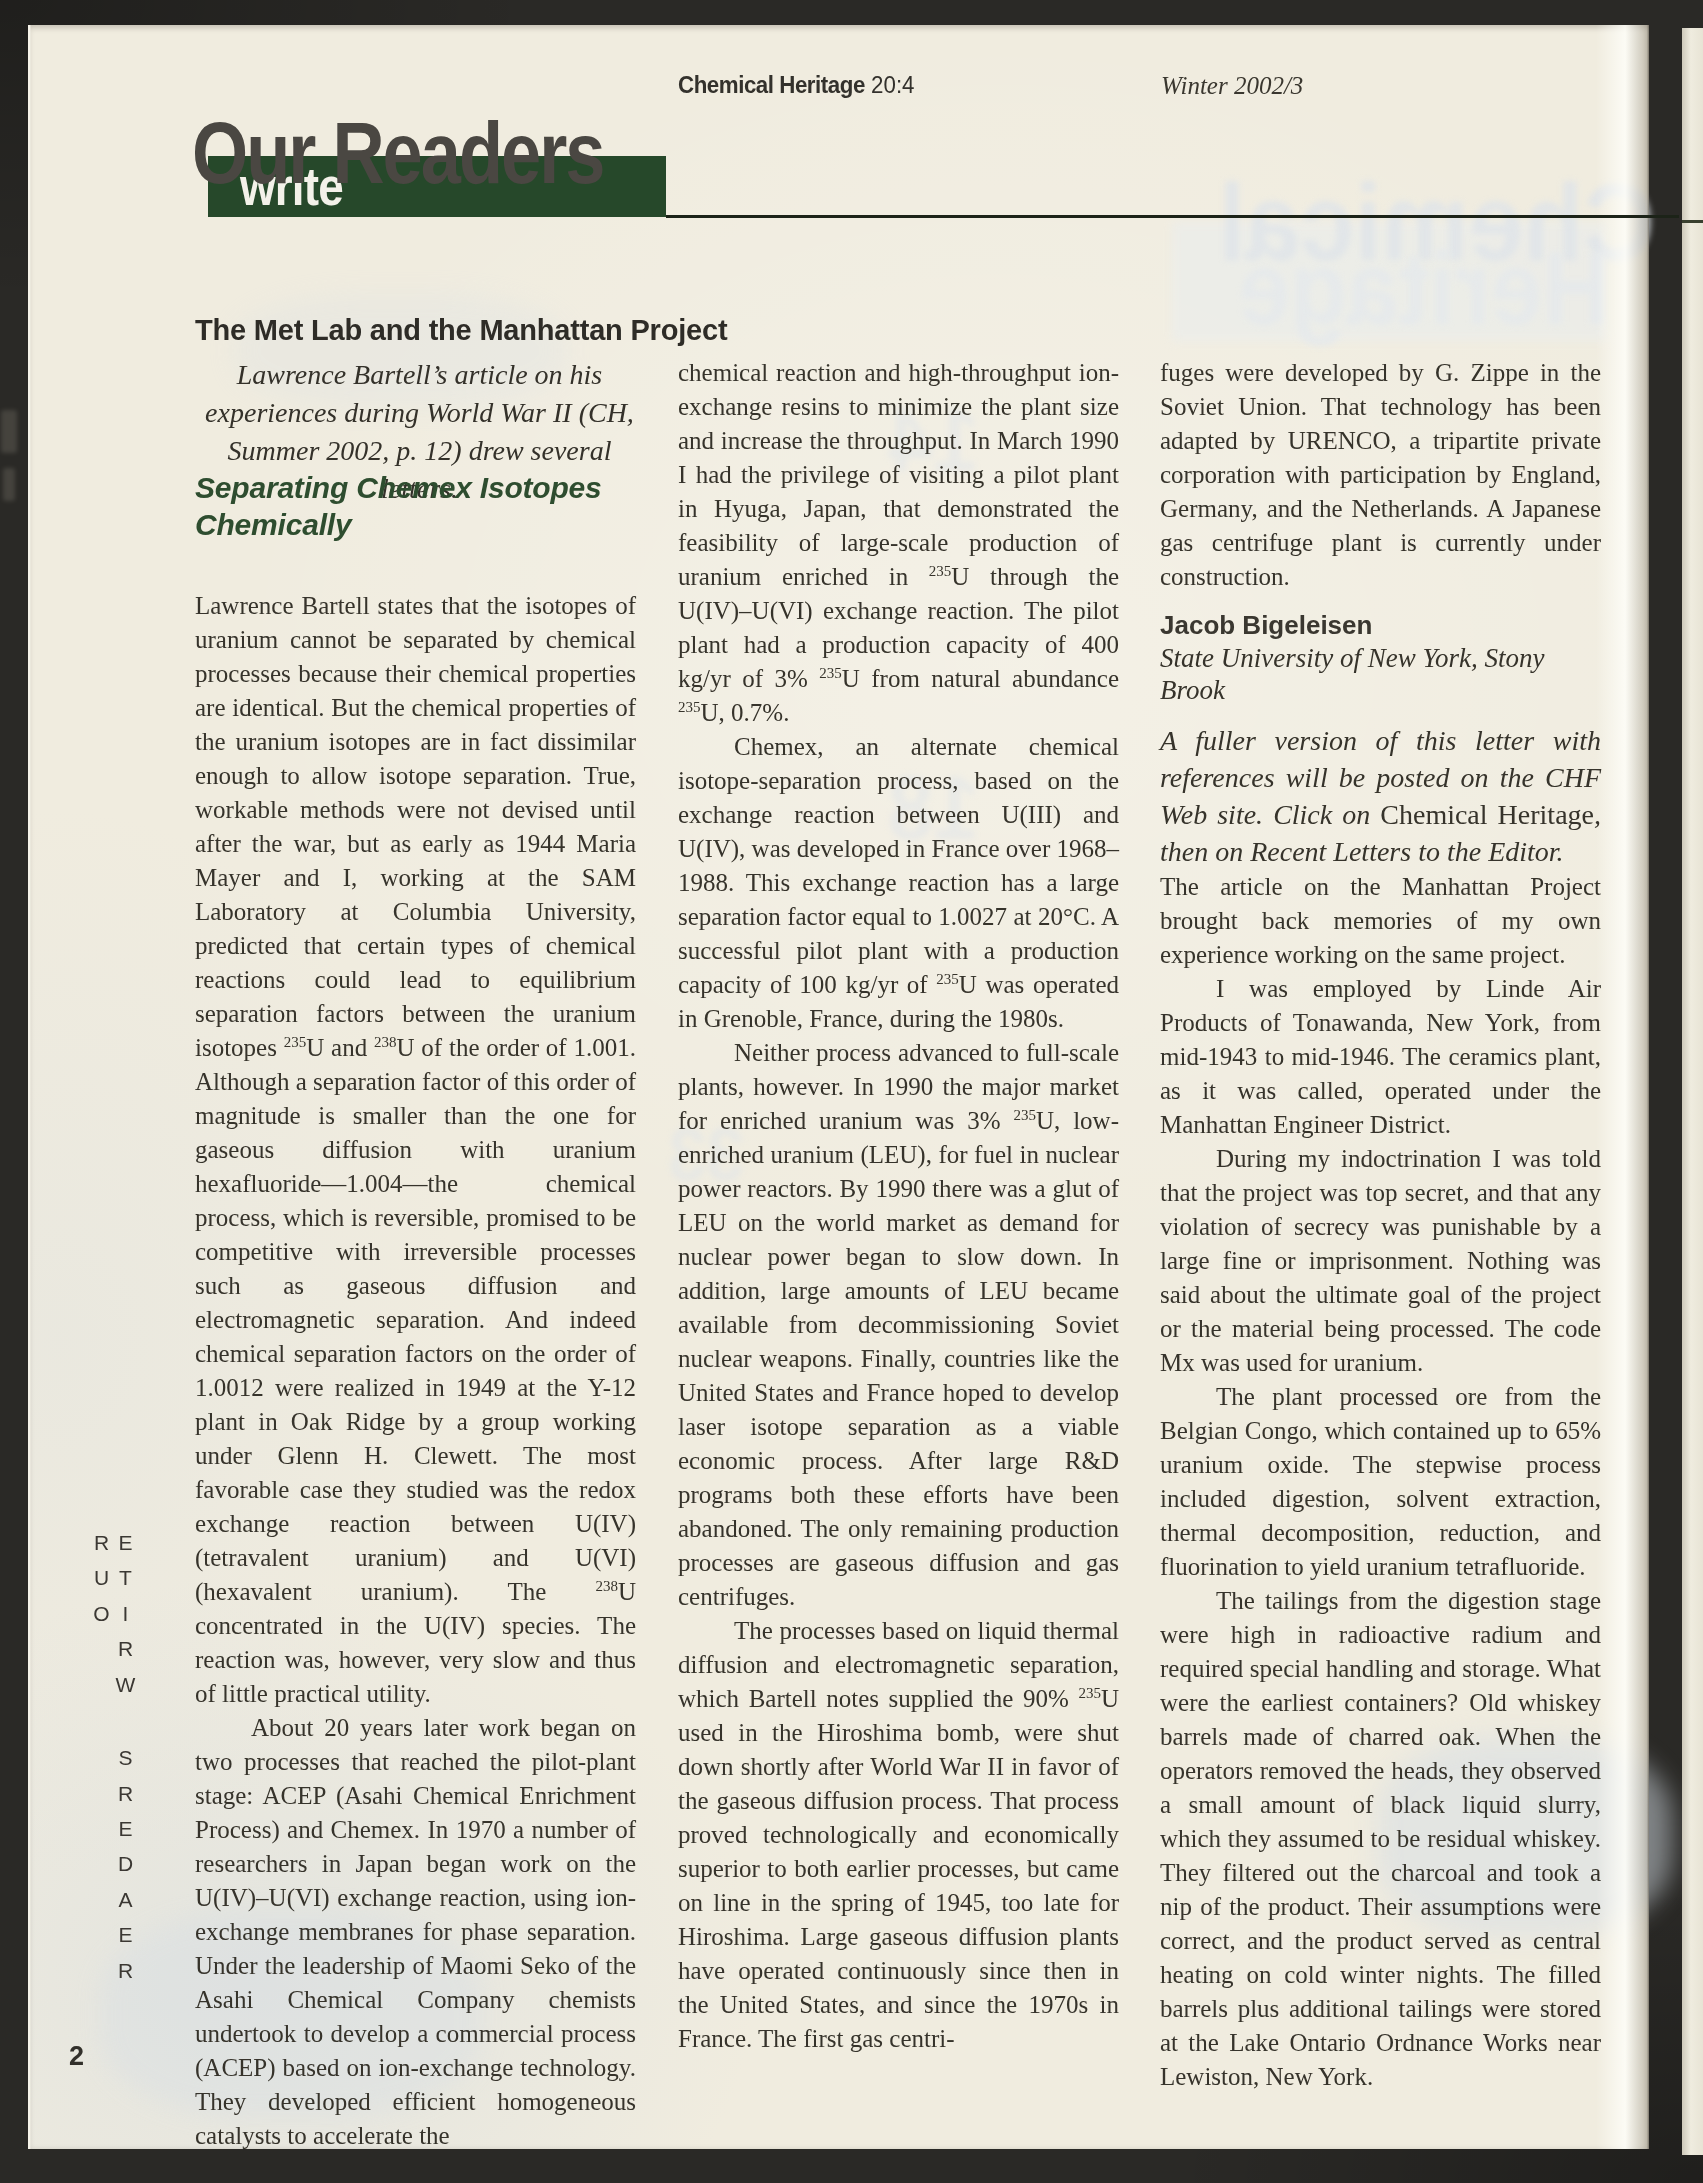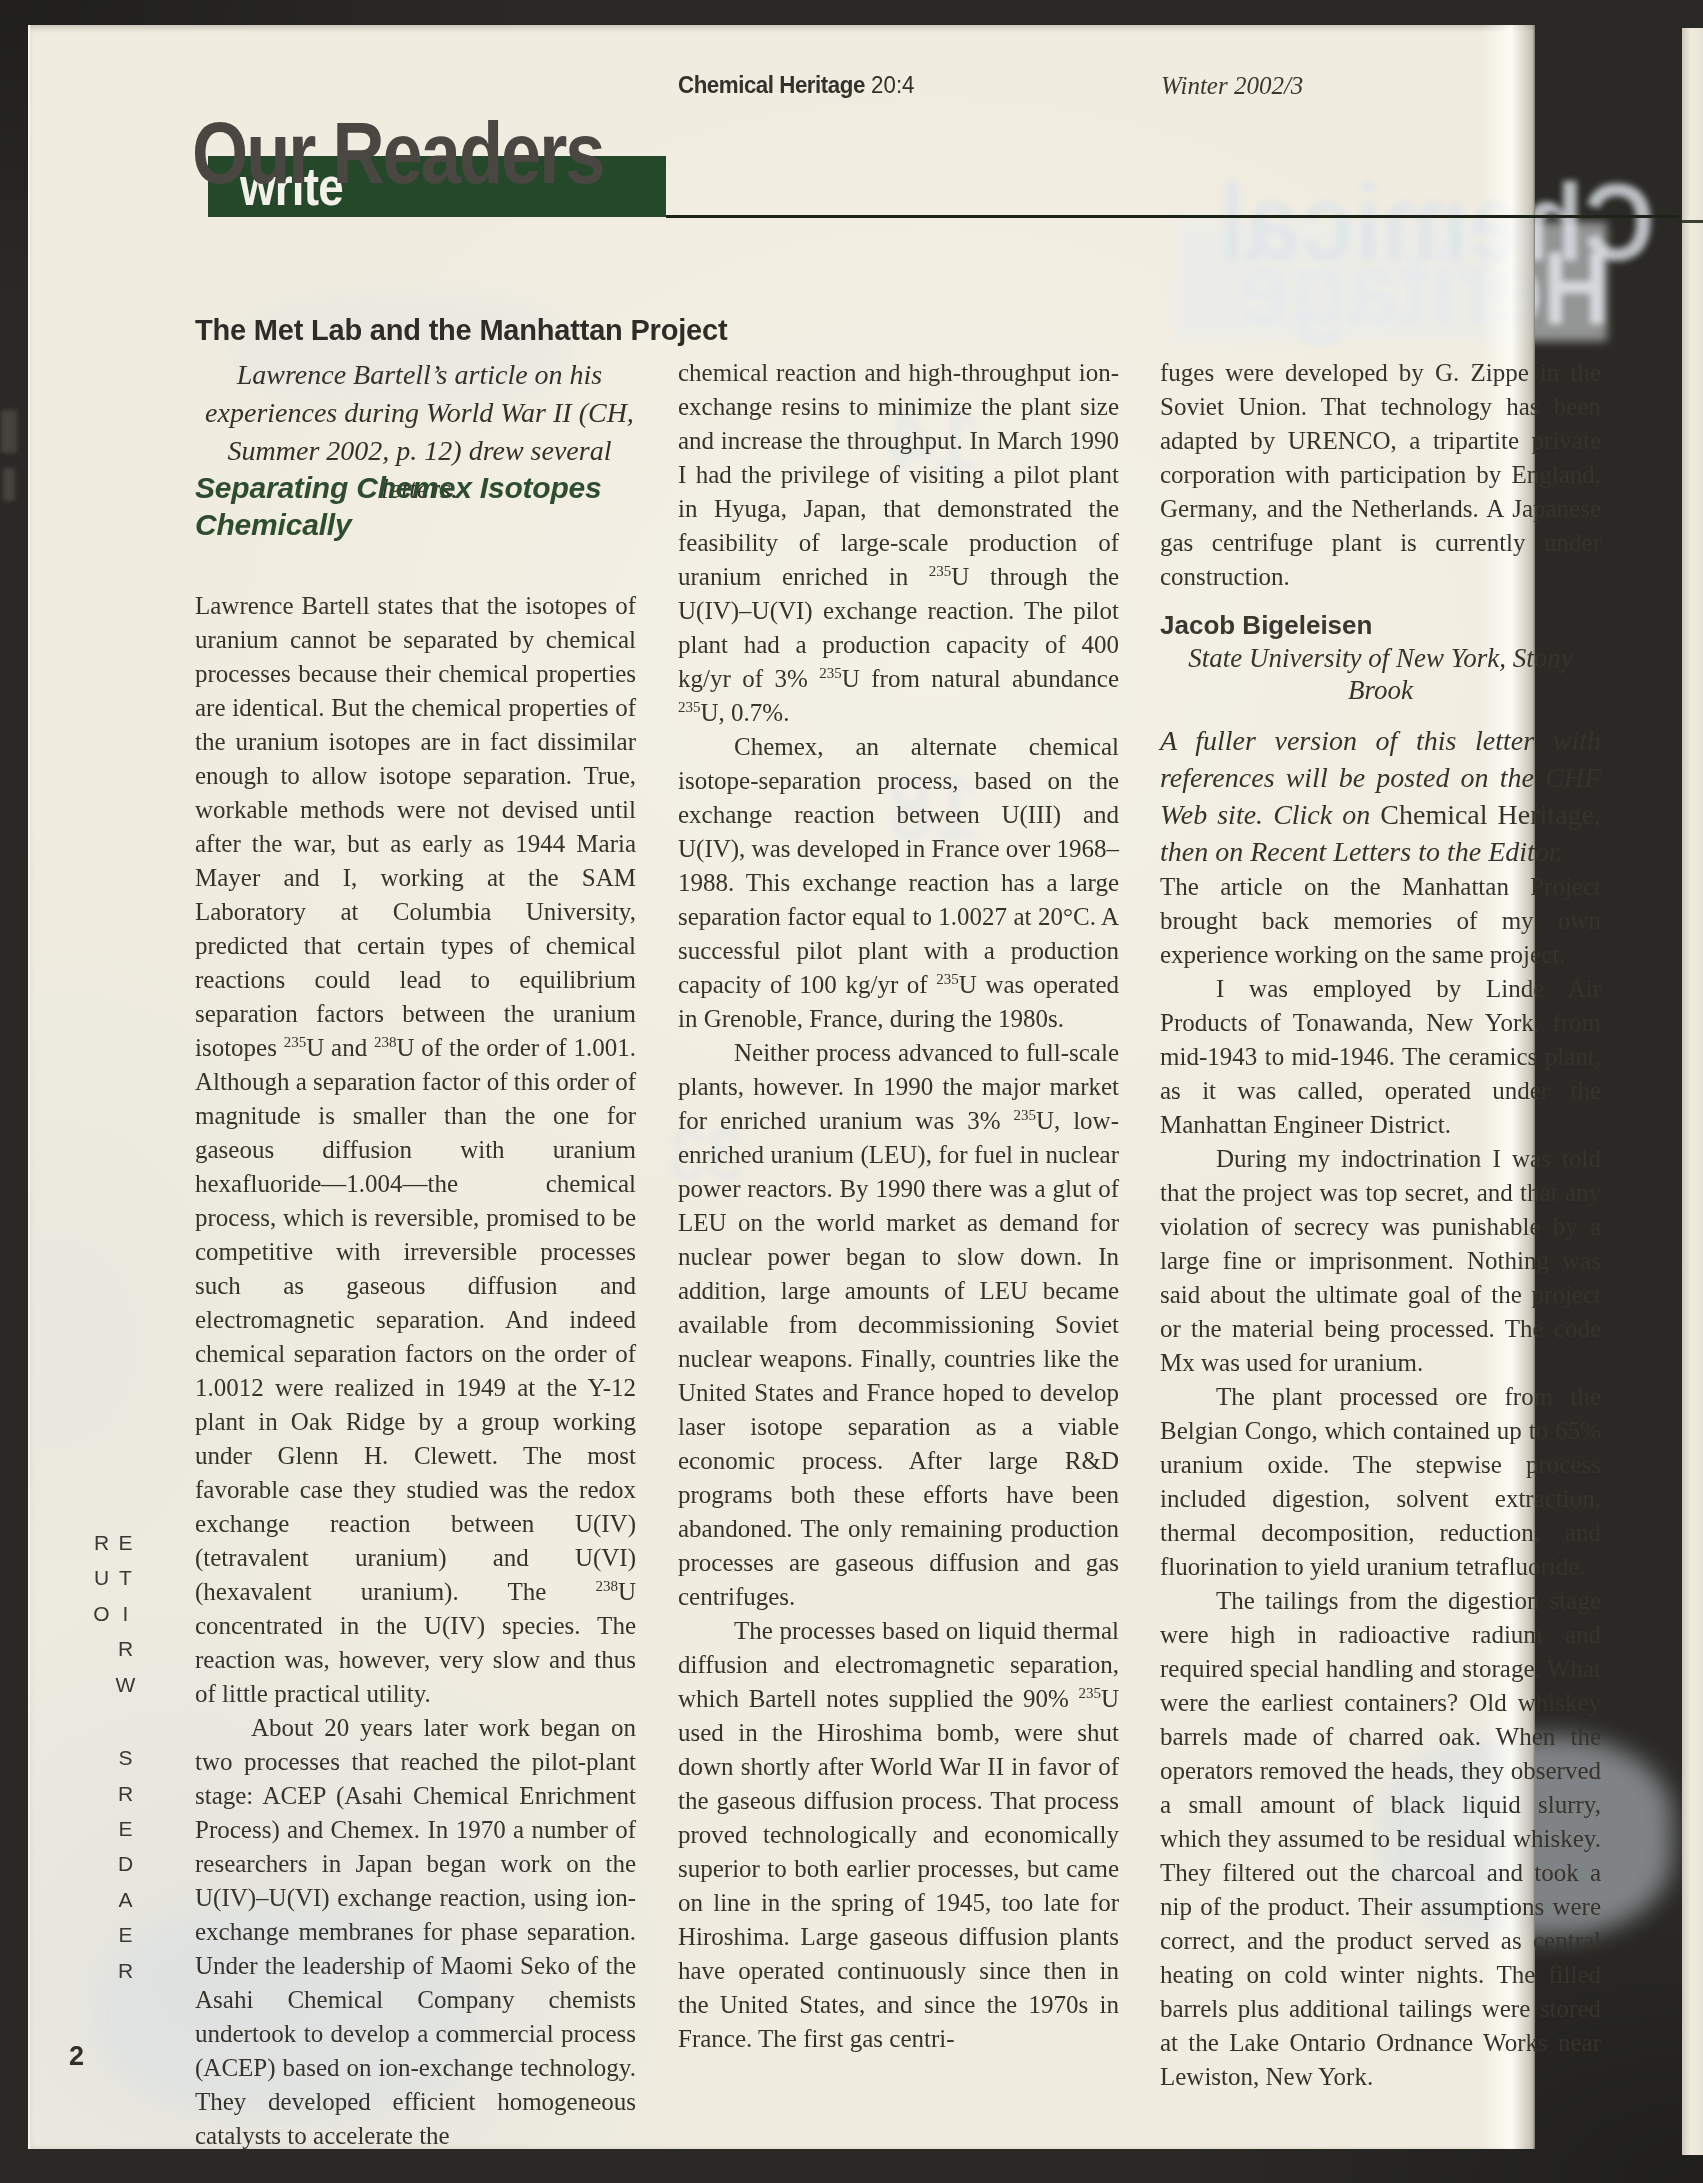--- a/index.html
+++ b/index.html
@@ -9,21 +9,21 @@
     font-family:"Liberation Serif",serif;
   }
   
   .scan-bg{position:absolute;inset:0;background:
     radial-gradient(765px 430px at 0% 0%, rgba(0,0,0,.25), transparent 70%),
     radial-gradient(765px 430px at 100% 100%, rgba(0,0,0,.25), transparent 70%),
     #2a2926;}
   .smudge{position:absolute;background:#777369;opacity:.35;border-radius:2.9px;filter:blur(1.9px);}
   
   .page{
-    position:absolute;left:28px;top:25px;width:1507px;height:2124px;
+    position:absolute;left:28px;top:25px;width:1621px;height:2124px;
     background:
       radial-gradient(717px 573px at 14% 92%, rgba(198,210,222,.32), transparent 70%),
       radial-gradient(573px 765px at 2% 62%, rgba(205,214,222,.18), transparent 70%),
       radial-gradient(1051px 860px at 60% 30%, rgba(255,255,252,.25), transparent 75%),
       #f0ecdf;
     box-shadow:inset 2.4px 0 0 #f7f4ea, inset 0 1.9px 6.7px rgba(30,25,15,.25);
   }
   
   .curl{position:absolute;right:0;top:0;width:53px;height:100%;
     background:linear-gradient(90deg, transparent, rgba(255,255,250,.8) 55%, rgba(120,112,95,.35) 96%, rgba(60,55,45,.6));}
@@ -60,21 +60,21 @@
   .col{position:absolute;width:441px;font-size:25px;line-height:34px;color:#36332b;
     text-align:justify;z-index:3;-webkit-hyphens:auto;hyphens:auto;}
   .col p{margin:0;}
   .col p.indent{text-indent:56px;}
   sup{font-size:60%;line-height:0;vertical-align:super;}
   .col1{left:167px;top:564px;}
   .col2{left:650px;top:331px;}
   .col3{left:1132px;top:331px;}
   .sig-name{font-family:"Liberation Sans",sans-serif;font-weight:bold;font-size:26px;
     line-height:30px;color:#3a3730;margin-top:16.2px;text-align:left;}
-  .sig-aff{font-style:italic;font-size:27px;line-height:32px;margin-top:1.9px;text-align:center;}
+  .sig-aff{font-style:italic;font-size:27px;line-height:32px;margin-top:1.9px;text-align:left;}
   .note{font-style:italic;font-size:28px;line-height:37px;margin-top:16px;}
   .note .rm{font-style:normal;}
   .subhead2{margin-top:34px;margin-bottom:9.6px;text-align:left;}
   
   .vertical{position:absolute;left:61px;top:1506px;height:483px;z-index:3;
     writing-mode:vertical-rl;text-orientation:upright;
     font-family:"Liberation Sans",sans-serif;font-size:21px;color:#3b3833;
     letter-spacing:12.4px;word-spacing:2.9px;}
   .pagenum{position:absolute;left:41px;top:2016px;font-family:"Liberation Sans",sans-serif;
     font-weight:bold;font-size:27px;color:#32302b;z-index:3;}

